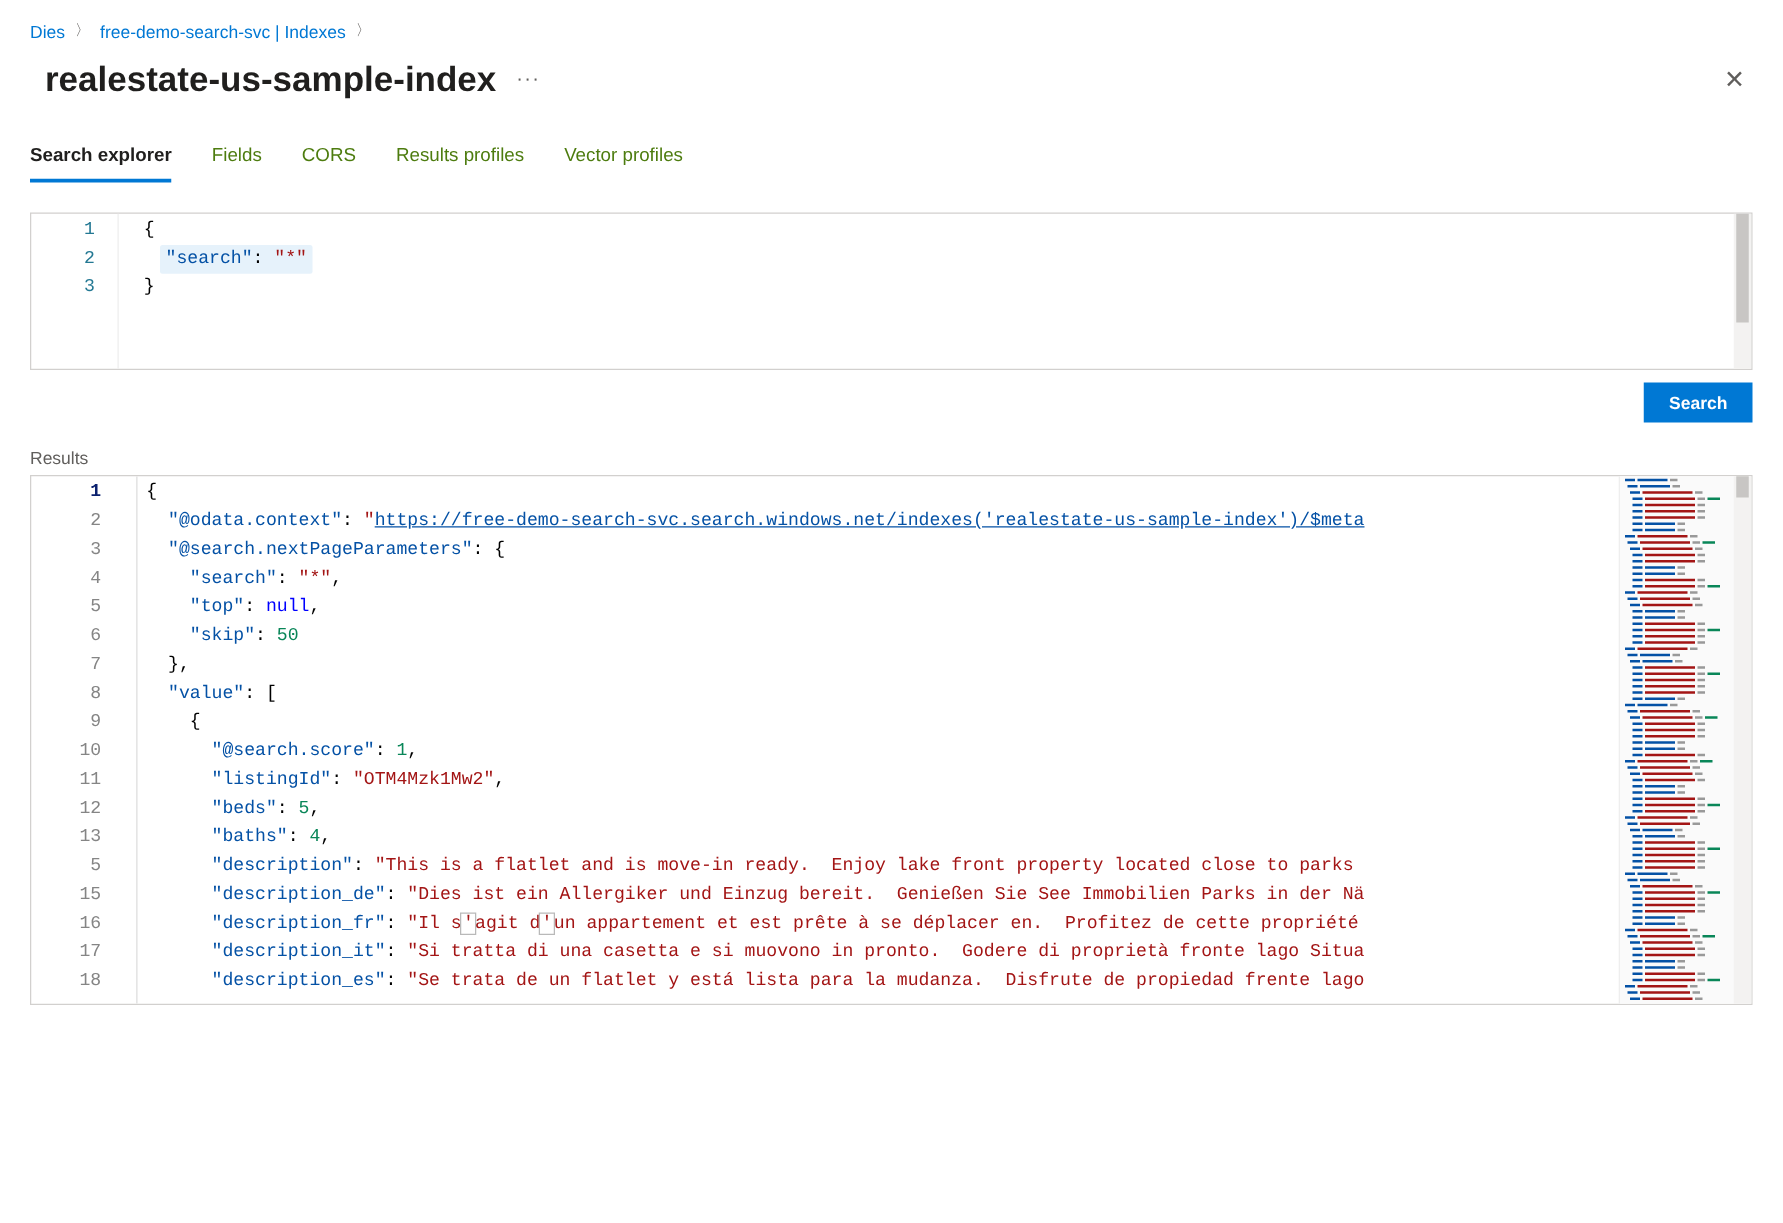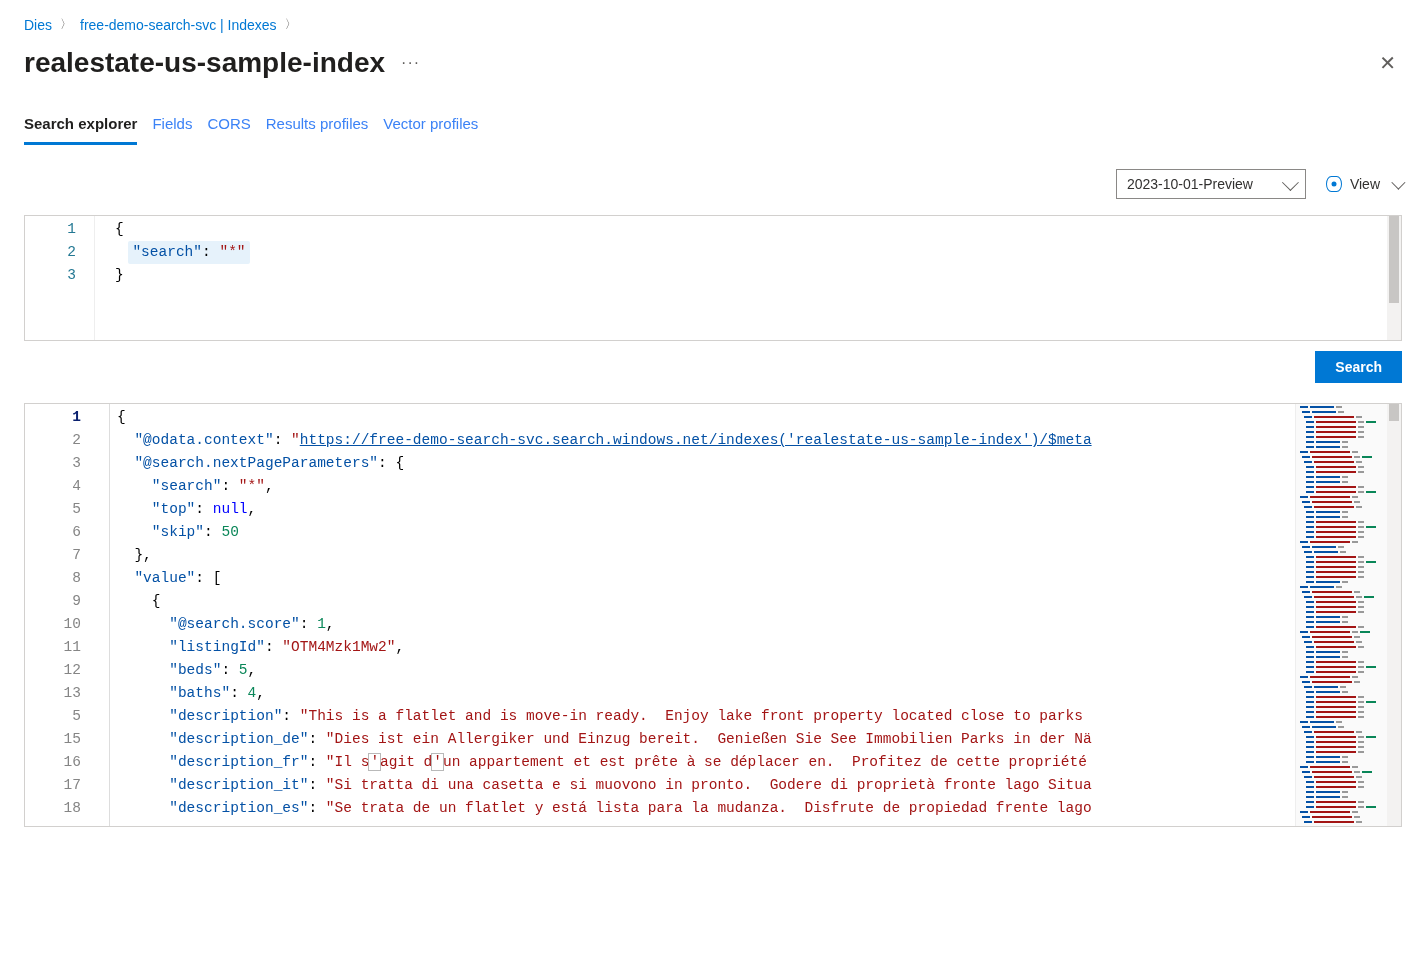--- a/index.html
+++ b/index.html
@@ -22,36 +22,36 @@
   .breadcrumb a { color: #0078d4; text-decoration: none; cursor: pointer; }
   .crumb-sep { color: #605e5c; font-size: 12px; }
 
   
   .title-row {
     display: flex;
     align-items: center;
     justify-content: space-between;
     margin-bottom: 28px;
   }
-  .title-left { display: flex; align-items: center; gap: 12px; }
+  .title-left { display: flex; align-items: center; gap: 12px; margin-left: 12px; }
   .page-title { font-size: 28px; font-weight: 600; color: #201f1e; }
   .title-more { color: #605e5c; cursor: pointer; font-size: 16px; padding: 4px; letter-spacing: 1px; }
   .close-x { font-size: 20px; color: #605e5c; cursor: pointer; padding: 6px; font-weight: 300; }
 
   
   .tabs {
     display: flex;
-    gap: 15px;
+    gap: 32px;
     border-bottom: none;
     margin-bottom: 24px;
   }
   .tab {
     padding: 6px 0 10px 0;
     cursor: pointer;
-    color: #3b82f6;
+    color: #4d7c0f;
     font-size: 15px;
   }
   .tab.active {
     color: #201f1e;
     font-weight: 600;
     border-bottom: 3px solid #0078d4;
   }
 
   
   .toolbar-row {
@@ -242,49 +242,39 @@
   </div>
 
   <div class="tabs" id="tabs">
       <div class="tab active">Search explorer</div>
       <div class="tab">Fields</div>
       <div class="tab">CORS</div>
       <div class="tab">Results profiles</div>
       <div class="tab">Vector profiles</div>
     </div>
 
-  <div class="toolbar-row">
-    <div class="api-select">
-      <span>2023-10-01-Preview</span>
-      <span class="chevron-down"></span>
-    </div>
-    <div class="view-toggle">
-      <span class="eye-icon"></span>
-      <span>View</span>
-      <span class="view-chevron"></span>
-    </div>
-  </div>
 
 
   <div class="editor query-editor">
     <div class="gutter" id="query-gutter">
         <span class="ln">1</span>
         <span class="ln">2</span>
         <span class="ln">3</span>
       </div>
     <div class="code" id="query-code"><span class="row"><span class="pun">{</span></span><span class="row">  <span class="hl-line"><span class="key">"search"</span><span class="pun">: </span><span class="str">"*"</span></span></span><span class="row"><span class="pun">}</span></span></div>
     <div class="scroll-marker">
         <div class="thumb"></div>
       </div>
   </div>
 
   <div class="search-btn-row">
     <button class="search-btn">Search</button>
   </div>
 
+  <div class="section-label">Results</div>
 
   <div class="editor results-editor">
     <div class="rgutter" id="results-gutter">
         <span class="ln active">1</span>
         <span class="ln">2</span>
         <span class="ln">3</span>
         <span class="ln">4</span>
         <span class="ln">5</span>
         <span class="ln">6</span>
         <span class="ln">7</span>

